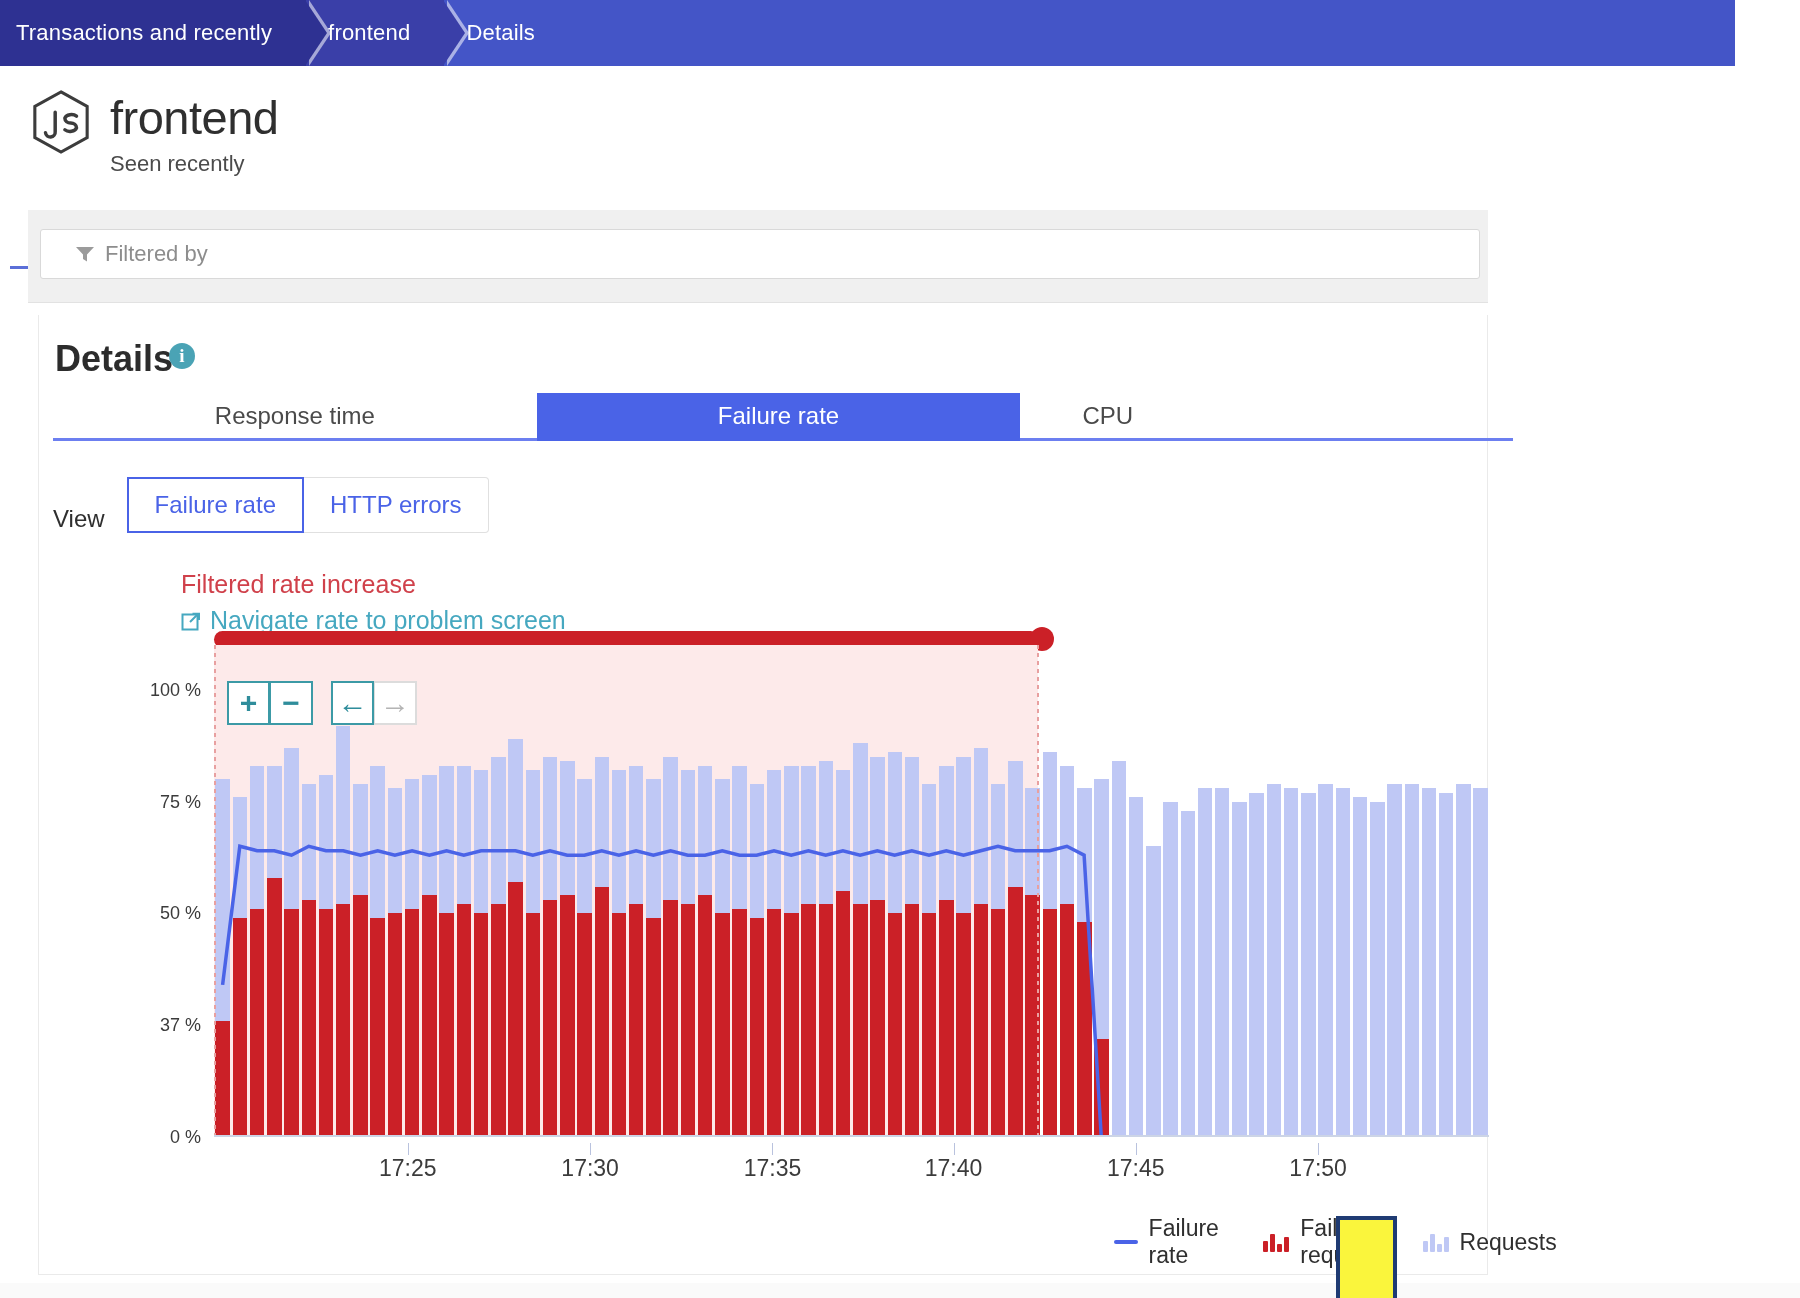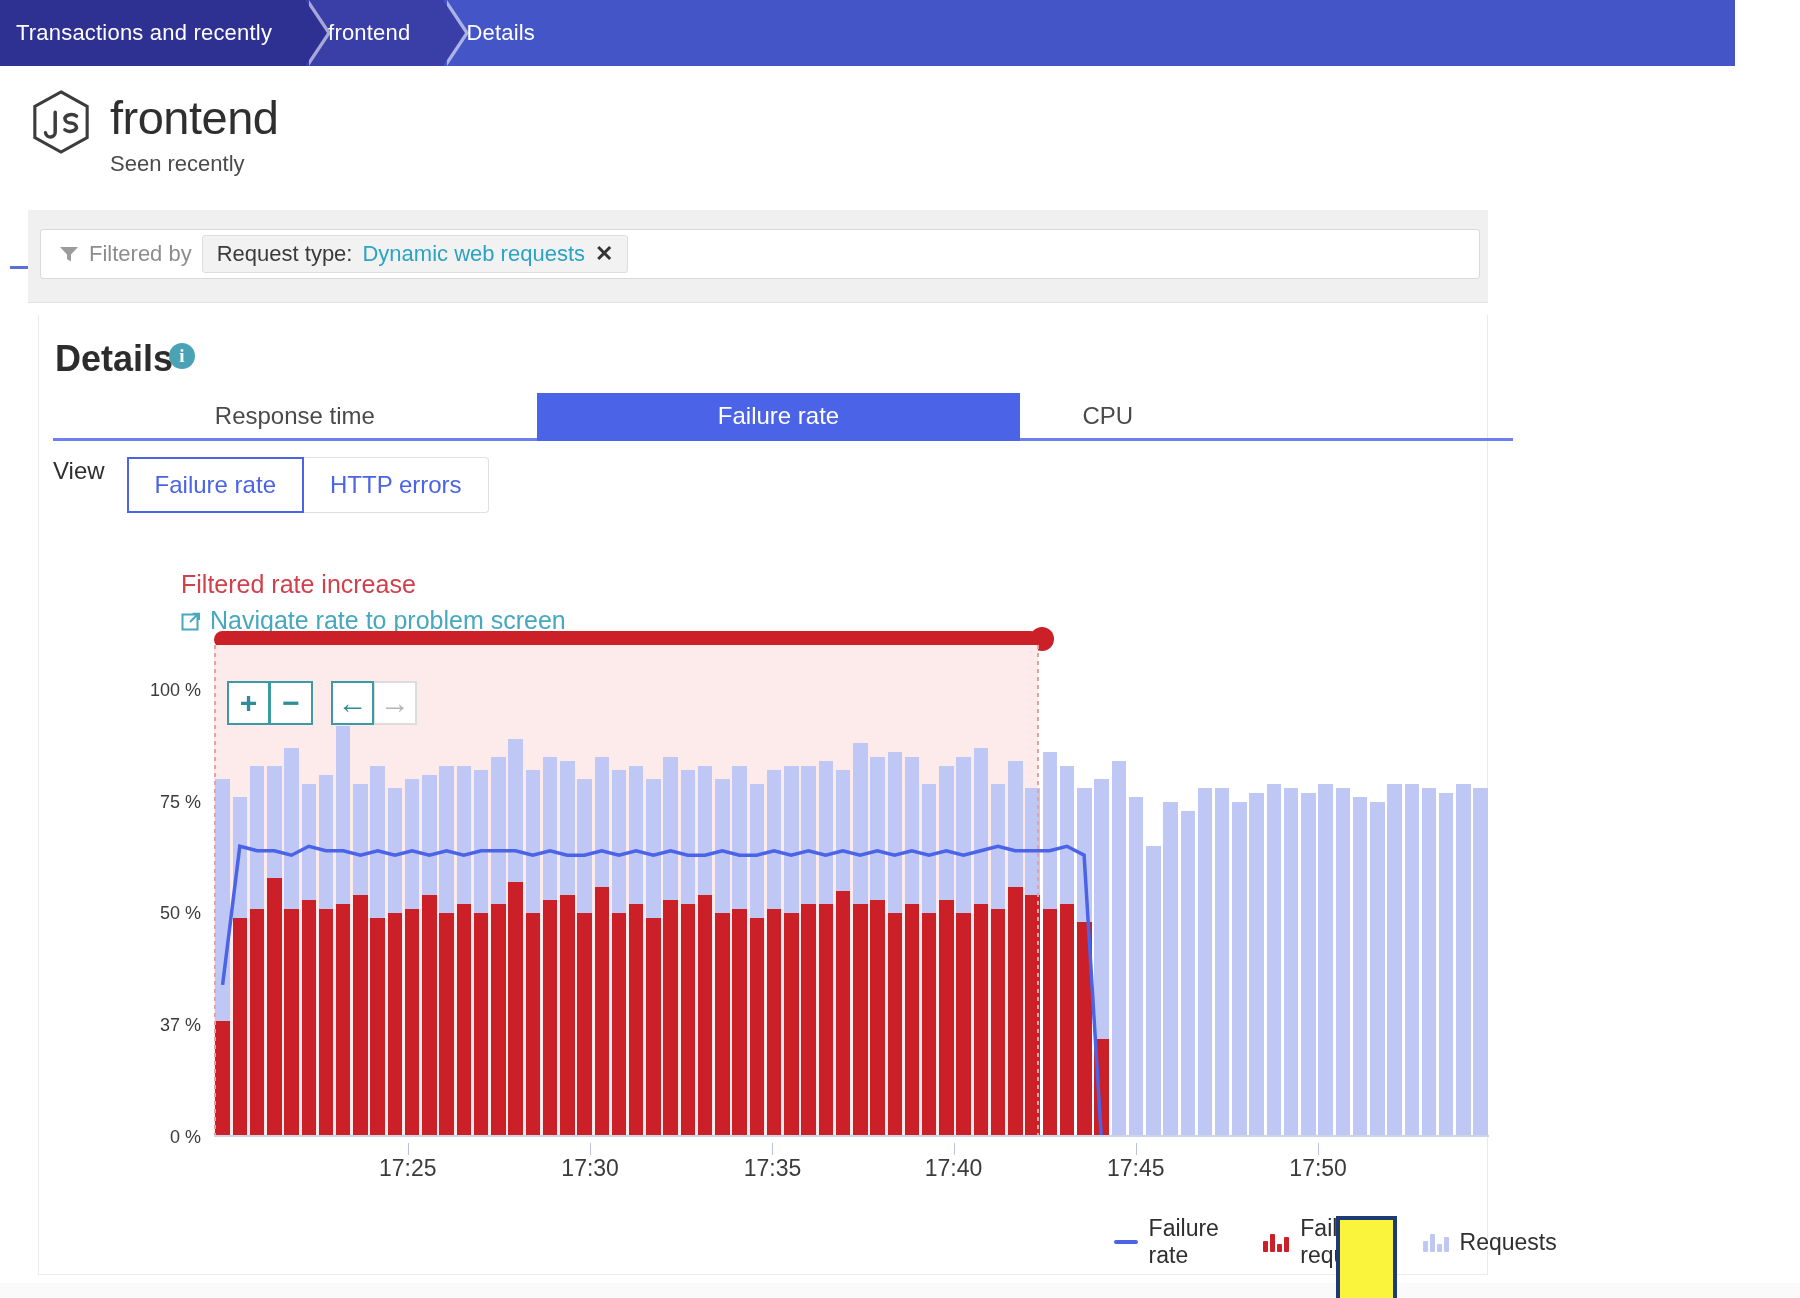--- a/index.html
+++ b/index.html
@@ -64,21 +64,21 @@
   
   .filterbar {
     position: absolute; left: 28px; top: 210px;
     width: 1460px; height: 93px;
     background: #f0f0f0; border-bottom: 1px solid #e2e2e2;
   }
   .filter-field {
     position: absolute; left: 12px; top: 19px;
     height: 50px; min-width: 1440px;
     background: #ffffff; border: 1px solid #d9d9d9; border-radius: 3px;
-    display: flex; align-items: center; padding-left: 18px;
+    display: flex; align-items: center; padding-left: 34px;
   }
   .funnel-icon { width: 20px; height: 18px; margin-right: 10px; }
   .filtered-by { font-size: 22px; color: #8d8d8d; margin-right: 10px; }
   .filter-chip {
     display: flex; align-items: center;
     background: #f2f2f2; border: 1px solid #dedede; border-radius: 3px;
     height: 38px; padding: 0 14px; gap: 10px;
   }
   .chip-key { font-size: 22px; color: #3b3b3b; }
   .chip-val { font-size: 22px; color: #2aa3c4; }
@@ -114,21 +114,21 @@
     cursor: pointer;
   }
   .tab.active {
     background: #4a63e7; color: #ffffff; border-bottom: 3px solid #4a63e7;
   }
   .tab.t0 { width: 565px; }
   .tab.t1 { width: 565px; }
   .tab.t2 { width: 565px; justify-content:flex-start; padding-left: 62px; }
 
   
-  .viewrow { position: absolute; left: 14px; top: 142px; display:flex; align-items:flex-start; }
+  .viewrow { position: absolute; left: 14px; top: 162px; display:flex; align-items:flex-end; }
   .view-lbl { font-size: 24px; color: #2f2f2f; margin-right: 22px; }
   .seg {
     display: flex; height: 56px; border-radius: 4px; overflow: visible;
   }
   .seg-btn {
     display:flex; align-items:center; justify-content:center;
     font-size: 24px; padding: 0 26px; background: #fff; cursor: pointer;
     border: 1px solid #e0e0e0; color: #4a63e7;
   }
   .seg-btn.sel { border: 2px solid #4a63e7; position: relative; z-index: 2; }
@@ -247,25 +247,20 @@
     <div class="app-sub">Seen recently</div>
     <div class="hr-blue"></div>
   </div>
 
   <div class="filterbar">
     <div class="filter-field">
       <svg class="funnel-icon" viewBox="0 0 20 18">
         <path d="M1 2 L19 2 L12 9.5 L12 16.5 L8 14 L8 9.5 Z" fill="#9b9b9b"></path>
       </svg>
       <span class="filtered-by">Filtered by</span>
-      <span class="filter-chip">
-        <span class="chip-key">Request type:</span>
-        <span class="chip-val">Dynamic web requests</span>
-        <span class="chip-x">✕</span>
-      </span>
     </div>
   </div>
 
   <div class="card">
 
     <div class="details-h">Details</div>
     <div class="info-i">i</div>
 
     <div class="tabs">
       <div class="tab t0">

